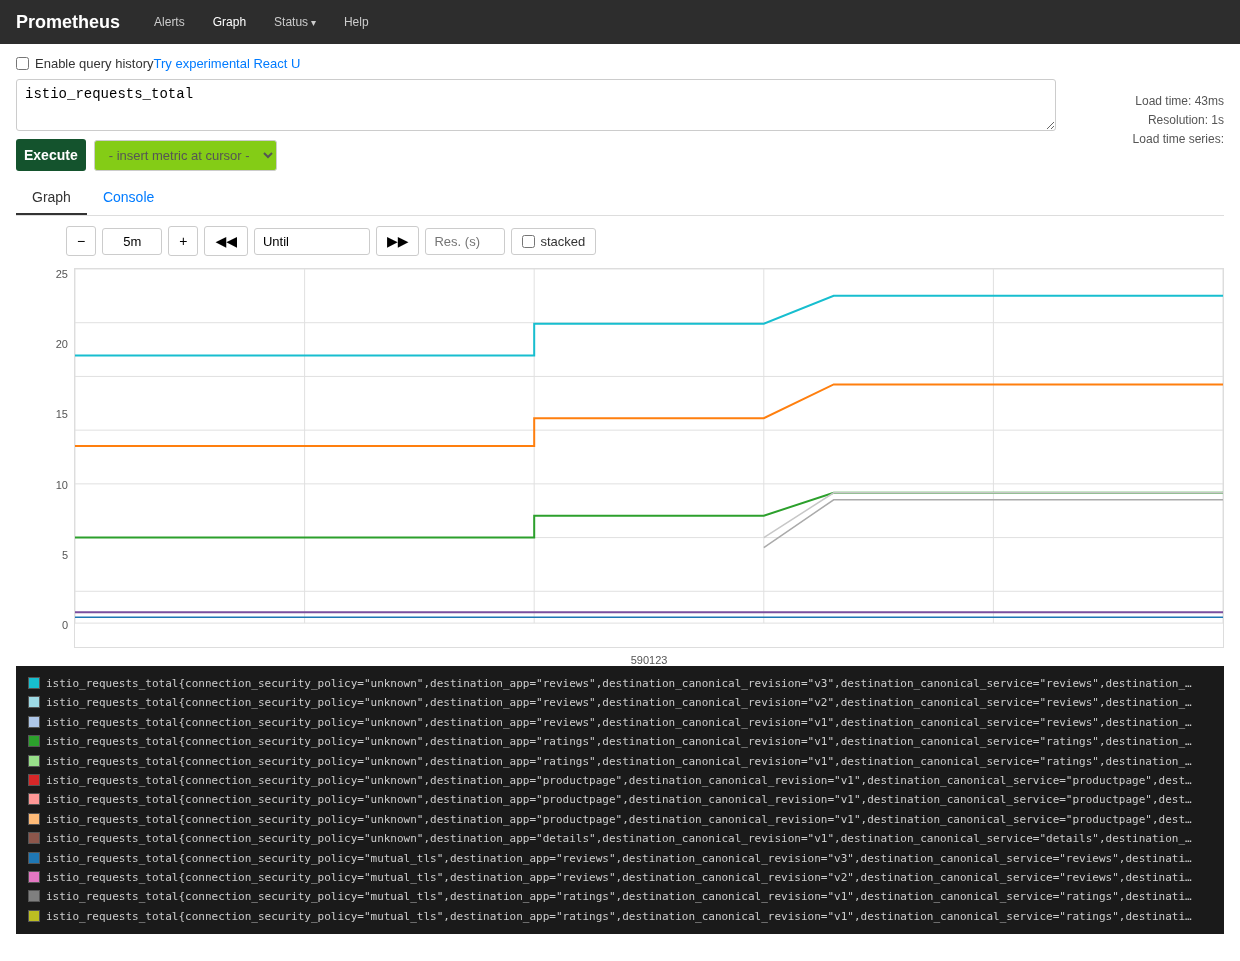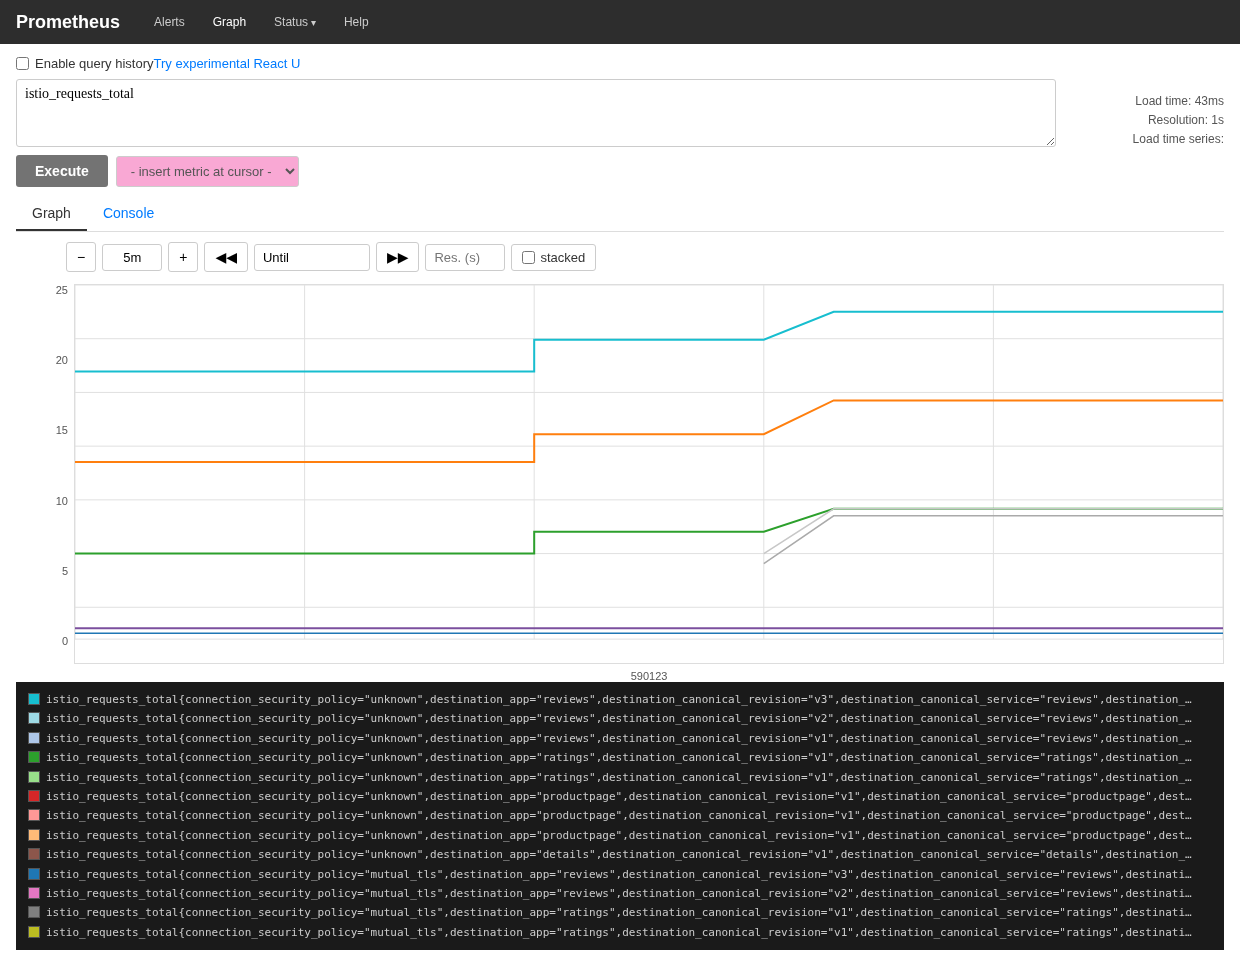--- a/index.html
+++ b/index.html
@@ -66,27 +66,27 @@
 
     
     .query-area {
       display: flex;
       flex-direction: column;
       margin-bottom: 8px;
     }
     .query-textarea {
       width: 100%;
       max-width: 1040px;
-      height: 68px;
+      height: 52px;
       border: 1px solid #ccc;
       border-radius: 3px;
       padding: 6px 8px;
       font-size: 14px;
       resize: vertical;
-      font-family: Liberation Serif, serif;
+      font-family: Liberation Mono, monospace;
     }
 
     
     .load-info {
       position: absolute;
       top: 48px;
       right: 16px;
       font-size: 12px;
       color: #555;
       text-align: right;
@@ -95,37 +95,37 @@
     }
 
     
     .execute-row {
       display: flex;
       align-items: center;
       gap: 8px;
       margin-bottom: 10px;
     }
     .btn-execute {
-      background: #737373;
+      background: #14532d;
       color: #fff;
       border: none;
-      padding: 8px 19px;
+      padding: 8px 8px;
       border-radius: 3px;
       font-size: 14px;
       cursor: pointer;
       font-weight: bold;
     }
     .metric-select {
       border: 1px solid #ccc;
       border-radius: 3px;
       padding: 6px 10px;
       font-size: 13px;
       color: #555;
       cursor: pointer;
-      background: #f9a8d4;
+      background: #84cc16;
     }
 
     
     .tabs {
       display: flex;
       border-bottom: 1px solid #ddd;
       margin-bottom: 10px;
     }
     .tab {
       padding: 8px 16px;

